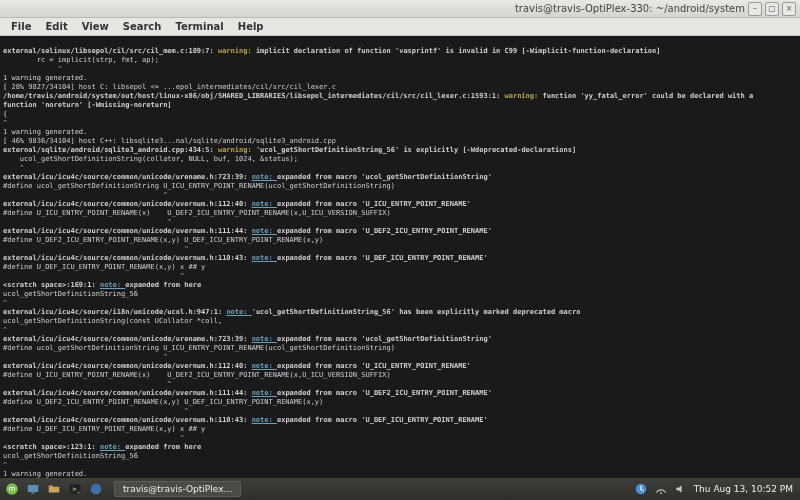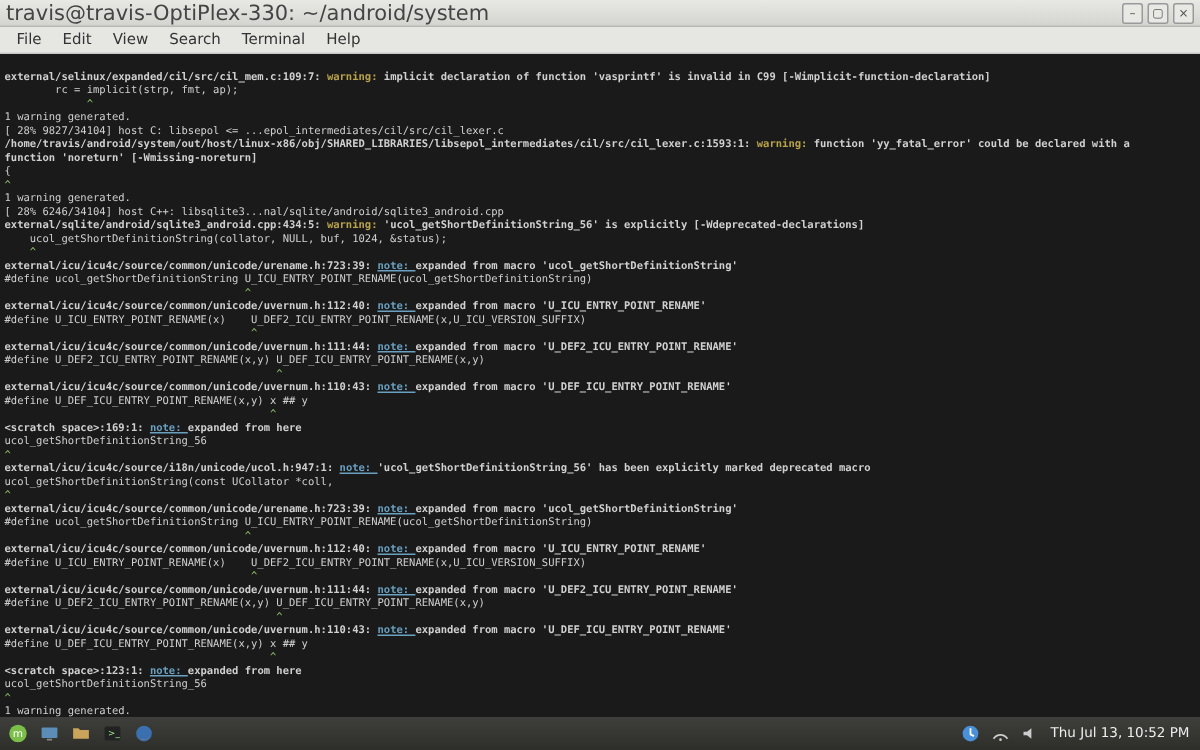--- a/index.html
+++ b/index.html
@@ -1,26 +1,26 @@
 <!DOCTYPE html>
 <html><head>
 <meta charset="utf-8">
 <style>
   * { margin: 0; padding: 0; box-sizing: border-box; }
   html, body { width: 800px; height: 500px; overflow: hidden; font-family: "DejaVu Sans", sans-serif; }
   body { background: #d6d6d2; display: flex; flex-direction: column; font-size: 9px; }
 
   
   .titlebar { height: 18px; background: linear-gradient(#e8e8e4, #d4d4d0); display: flex; align-items: center; padding: 0 4px; border-bottom: 1px solid #b8b8b4; }
-  .titlebar .title { flex: 1; text-align: left; font-size: 14px; color: #444; }
+  .titlebar .title { flex: 1; text-align: right; font-size: 10px; color: #444; }
   .winbtn { width: 14px; height: 14px; margin-left: 3px; border: 1px solid #999; border-radius: 2px; background: #e8e8e4; display: flex; align-items: center; justify-content: center; font-size: 8px; color: #555; cursor: pointer; }
 
   
   .menubar { height: 18px; background: #e6e6e2; display: flex; align-items: center; padding: 0 4px; border-bottom: 1px solid #c8c8c4; }
-  .menuitem { padding: 2px 7px; font-size: 10px; color: #333; cursor: pointer; }
+  .menuitem { padding: 2px 7px; font-size: 10px; color: #333; cursor: pointer; font-weight: bold; }
 
   
   .terminal { flex: 1; background: #1a1a1a; color: #d0d0d0; font-family: "DejaVu Sans Mono", monospace; font-size: 7px; line-height: 9px; padding: 2px 3px; overflow: hidden; white-space: pre; }
   .terminal .w  { color: #b8a24a; }     
   .terminal .c  { color: #6aa0c0; text-decoration: underline; }     
   .terminal .g  { color: #8abf6a; }     
   .terminal .bold { font-weight: bold; }
 
   
   .taskbar { height: 22px; background: linear-gradient(#3e3e3a, #2e2e2a); display: flex; align-items: center; color: #ddd; font-size: 9px; padding: 0 3px; }
@@ -45,31 +45,31 @@
 <div class="menubar">
   <div class="menuitem">File</div>
   <div class="menuitem">Edit</div>
   <div class="menuitem">View</div>
   <div class="menuitem">Search</div>
   <div class="menuitem">Terminal</div>
   <div class="menuitem">Help</div>
 </div>
 
 <div class="terminal">
-<span class="bold"><span>external/selinux/expanded/cil/src/cil_mem.c:109:7: </span><span class="w">warning: </span><span>implicit declaration of function 'vasprintf' is invalid in C99 [-Wimplicit-function-declaration]</span></span>
+<span class="bold"><span>external/selinux/libsepol/cil/src/cil_mem.c:109:7: </span><span class="w">warning: </span><span>implicit declaration of function 'vasprintf' is invalid in C99 [-Wimplicit-function-declaration]</span></span>
 <span>        rc = implicit(strp, fmt, ap);</span>
 <span class="g">             ^</span>
 <span>1 warning generated.</span>
 <span>[ 28% 9827/34104] host C: libsepol &lt;= ...epol_intermediates/cil/src/cil_lexer.c</span>
 <span class="bold"><span>/home/travis/android/system/out/host/linux-x86/obj/SHARED_LIBRARIES/libsepol_intermediates/cil/src/cil_lexer.c:1593:1: </span><span class="w">warning: </span><span>function 'yy_fatal_error' could be declared with a</span></span>
 <span class="bold">function 'noreturn' [-Wmissing-noreturn]</span>
 <span>{</span>
 <span class="g">^</span>
 <span>1 warning generated.</span>
-<span>[ 28% 6246/34104] host C++: libsqlite3...nal/sqlite/android/sqlite3_android.cpp</span>
+<span>[ 46% 9836/34104] host C++: libsqlite3...nal/sqlite/android/sqlite3_android.cpp</span>
 <span class="bold"><span>external/sqlite/android/sqlite3_android.cpp:434:5: </span><span class="w">warning: </span><span>'ucol_getShortDefinitionString_56' is explicitly [-Wdeprecated-declarations]</span></span>
 <span>    ucol_getShortDefinitionString(collator, NULL, buf, 1024, &amp;status);</span>
 <span class="g">    ^</span>
 <span class="bold"><span>external/icu/icu4c/source/common/unicode/urename.h:723:39: </span><span class="c">note: </span><span>expanded from macro 'ucol_getShortDefinitionString'</span></span>
 <span>#define ucol_getShortDefinitionString U_ICU_ENTRY_POINT_RENAME(ucol_getShortDefinitionString)</span>
 <span class="g">                                      ^</span>
 <span class="bold"><span>external/icu/icu4c/source/common/unicode/uvernum.h:112:40: </span><span class="c">note: </span><span>expanded from macro 'U_ICU_ENTRY_POINT_RENAME'</span></span>
 <span>#define U_ICU_ENTRY_POINT_RENAME(x)    U_DEF2_ICU_ENTRY_POINT_RENAME(x,U_ICU_VERSION_SUFFIX)</span>
 <span class="g">                                       ^</span>
 <span class="bold"><span>external/icu/icu4c/source/common/unicode/uvernum.h:111:44: </span><span class="c">note: </span><span>expanded from macro 'U_DEF2_ICU_ENTRY_POINT_RENAME'</span></span>
@@ -131,34 +131,35 @@
         <rect x="3" y="4" width="18" height="16" rx="2" fill="#222"></rect>
         <text x="7" y="15" font-size="10" fill="#9f9">&gt;_</text>
       </svg>
   </div>
   <div class="launch">
     <svg viewBox="0 0 24 24">
         <circle cx="12" cy="12" r="9" fill="#3a6fb0"></circle>
         <path d="M4 14c2 5 10 7 15 2-1 2-5 4-9 3-3-1-5-3-6-5z" fill="#e08a2e"></path>
       </svg>
   </div>
+  <div class="task-button">travis@travis-OptiPlex…</div>
   <div class="spacer"></div>
   <div class="tray">
     <div class="tray-icon">
       <svg viewBox="0 0 24 24" width="14" height="14">
           <circle cx="12" cy="12" r="9" fill="#4a90d9"></circle>
           <path d="M12 6v7l4 2" stroke="#fff" stroke-width="2" fill="none"></path>
         </svg>
     </div>
     <div class="tray-icon">
       <svg viewBox="0 0 24 24" width="14" height="14">
           <path d="M4 18c4-6 12-6 16 0" stroke="#ccc" stroke-width="2" fill="none"></path>
           <circle cx="12" cy="19" r="1.5" fill="#ccc"></circle>
         </svg>
     </div>
     <div class="tray-icon">
       <svg viewBox="0 0 24 24" width="14" height="14">
           <path d="M4 10v4h4l5 4V6l-5 4H4z" fill="#ccc"></path>
         </svg>
     </div>
-    <div class="clock">Thu Jul 13, 10:52 PM</div>
+    <div class="clock">Thu Aug 13, 10:52 PM</div>
   </div>
 </div>
 
 </body></html>

